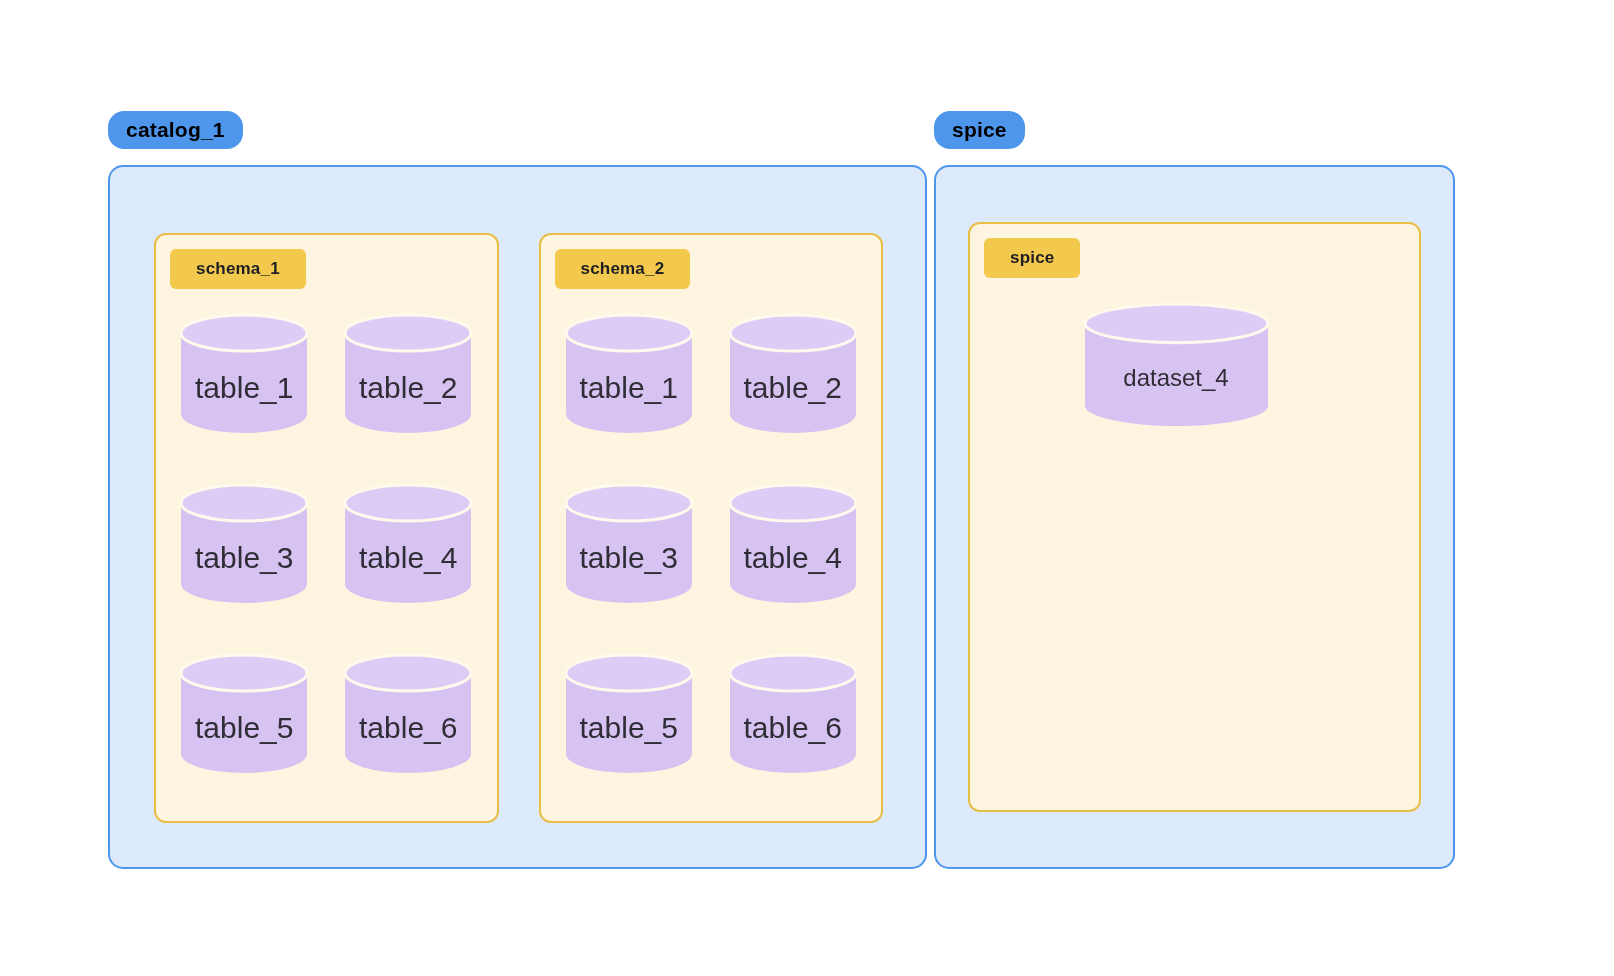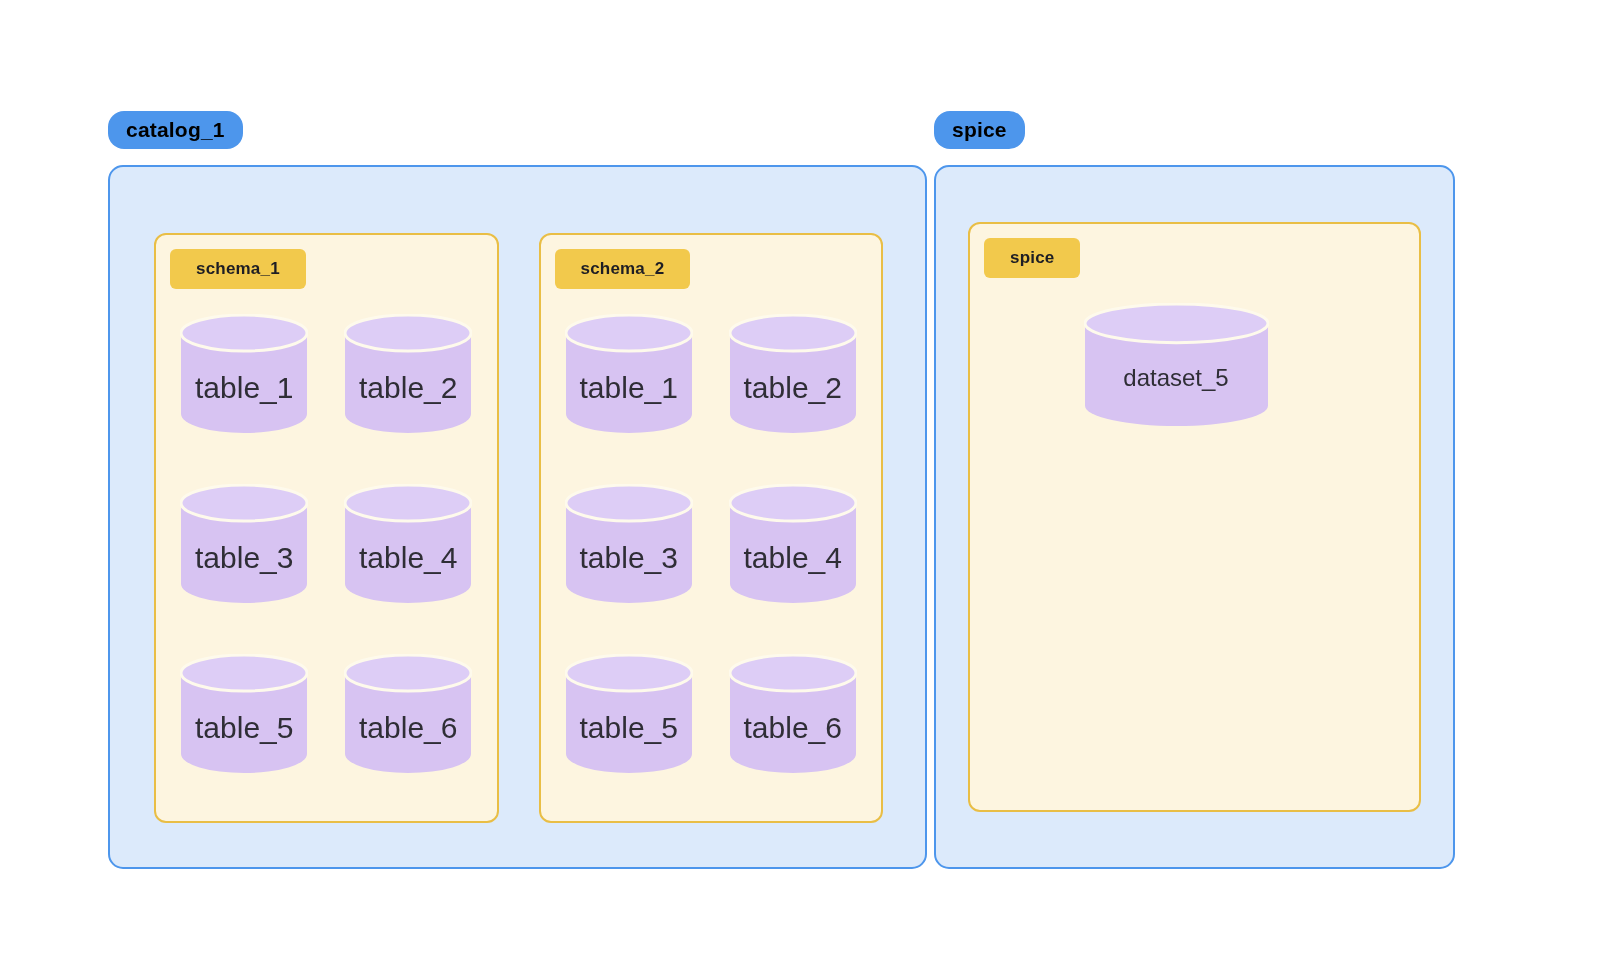--- a/index.html
+++ b/index.html
@@ -218,21 +218,21 @@
     <span class="badge-blue">spice</span>
     <div class="container container-right">
 
       <div class="inner-box">
         <span class="badge-gold">spice</span>
         <div class="cyl-grid">
           <div class="cylinder cyl-d">
             <svg class="cyl-svg">
                 <use href="#cyl-dataset"></use>
               </svg>
-            <span class="cyl-label">dataset_5</span>
+            <span class="cyl-label">dataset_4</span>
           </div>
         </div>
       </div>
 
     </div>
   </div>
 
 </div>
 
 </body></html>

